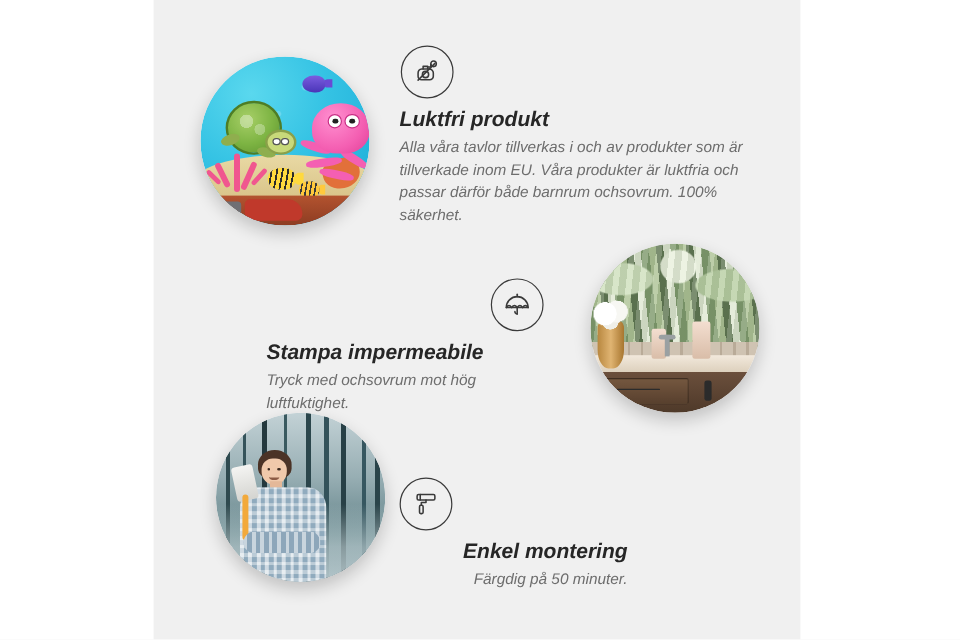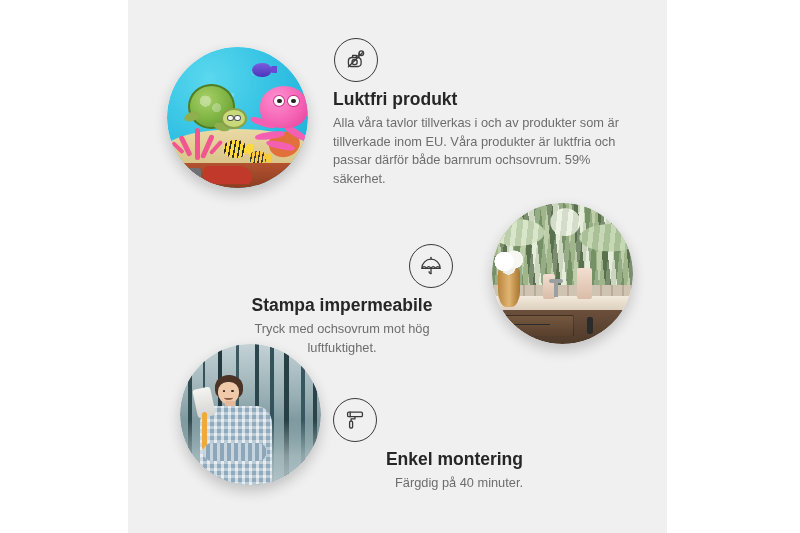--- a/index.html
+++ b/index.html
@@ -2,21 +2,21 @@
 <html><head>
 <meta charset="utf-8">
 <style>
   html,body{margin:0;padding:0;}
   body{
     width:800px;height:533px;
     background:#ffffff;
     font-family:"Liberation Sans", sans-serif;
     overflow:hidden;
   }
-  .stage{position:relative;width:800px;height:533px;background:#ffffff;}
+  .stage{position:relative;width:800px;height:533px;background:#ffffff;font-style:italic;}
   .panel{
     position:absolute;left:128px;top:0;width:539px;height:533px;
     background:#f0f0f0;
   }
 
   
   .circle{
     position:absolute;border-radius:50%;overflow:hidden;
     box-shadow:0 6px 14px rgba(0,0,0,0.20);
   }
@@ -186,21 +186,21 @@
   
   .feature{position:absolute;}
   .ficon{width:42px;height:42px;border-radius:50%;border:1.6px solid #3a3a3a;
          display:flex;align-items:center;justify-content:center;}
   .ficon svg{display:block;}
   .ftitle{font-size:17.5px;font-weight:700;color:#262626;line-height:1.25;margin:7px 0 3px;}
   .fbody{font-size:12.8px;color:#6d6d6d;line-height:1.46;}
 
   #feature-1{left:333px;top:38px;width:300px;text-align:left;}
   #feature-1 .ficon{margin-left:1px;}
-  #feature-2{left:222px;top:244px;width:240px;text-align:center;}
+  #feature-2{left:222px;top:232px;width:240px;text-align:left;}
   #feature-2 .icon-wrap{display:flex;justify-content:flex-end;padding-right:9px;}
   #feature-3{left:323px;top:398px;width:200px;text-align:right;}
   #feature-3 .icon-wrap{display:flex;justify-content:flex-start;padding-left:10px;}
 </style>
 </head>
 <body>
 
 <div class="stage">
   <div class="panel"></div>
 
@@ -299,21 +299,21 @@
           <path d="M8.5 10.5h6.2a3.4 3.4 0 0 1 3.4 3.4v2.6a3 3 0 0 1-3 3H8.4a3 3 0 0 1-3-3v-2.6a3.4 3.4 0 0 1 3.1-3.4z"></path>
           <path d="M9.6 10.5V8.3h3.8v2.2"></path>
           <path d="M13.4 8.8h2.6v-2.3"></path>
           <circle cx="18.3" cy="6.2" r="2.3"></circle>
           <circle cx="11.6" cy="15.1" r="2.6"></circle>
           <line x1="5.4" y1="19.8" x2="19.4" y2="5.8"></line>
         </svg>
       </div>
     </div>
     <div class="ftitle">Luktfri produkt</div>
-    <div class="fbody">Alla våra tavlor tillverkas i och av produkter som är tillverkade inom EU. Våra produkter är luktfria och passar därför både barnrum ochsovrum. 59% säkerhet.</div>
+    <div class="fbody">Alla våra tavlor tillverkas i och av produkter som är tillverkade inom EU. Våra produkter är luktfria och passar därför både barnrum ochsovrum. 100% säkerhet.</div>
   </div>
 
   <div class="feature" id="feature-2">
     <div class="icon-wrap">
       <div class="ficon">
         <svg width="26" height="26" viewBox="0 0 26 26" fill="none" stroke="#3a3a3a" stroke-width="1.3" stroke-linecap="round" stroke-linejoin="round">
           <path d="M3.9 15.3a9.1 9.1 0 0 1 18.2 0z"></path>
           <path d="M3.9 15.3c1.5-2.3 3-2.3 4.5 0 1.5-2.3 3-2.3 4.6 0 1.5-2.3 3-2.3 4.5 0 1.5-2.3 3-2.3 4.6 0"></path>
           <line x1="13" y1="15.3" x2="13" y2="20.6"></line>
           <path d="M13 20.6a1.9 1.9 0 0 1-1.9-1.9"></path>
@@ -330,15 +330,15 @@
       <div class="ficon">
         <svg width="26" height="26" viewBox="0 0 26 26" fill="none" stroke="#3a3a3a" stroke-width="1.3" stroke-linecap="round" stroke-linejoin="round">
           <rect x="5.6" y="5.1" width="14.8" height="4.6" rx="1.2"></rect>
           <path d="M13 9.7v2.1H9.1v2.3"></path>
           <rect x="7.6" y="14.1" width="3" height="6.9" rx="1.1"></rect>
           <line x1="8.2" y1="5.1" x2="8.2" y2="9.7"></line>
         </svg>
       </div>
     </div>
     <div class="ftitle">Enkel montering</div>
-    <div class="fbody">Färgdig på 40 minuter.</div>
+    <div class="fbody">Färgdig på 50 minuter.</div>
   </div>
 </div>
 
 </body></html>

